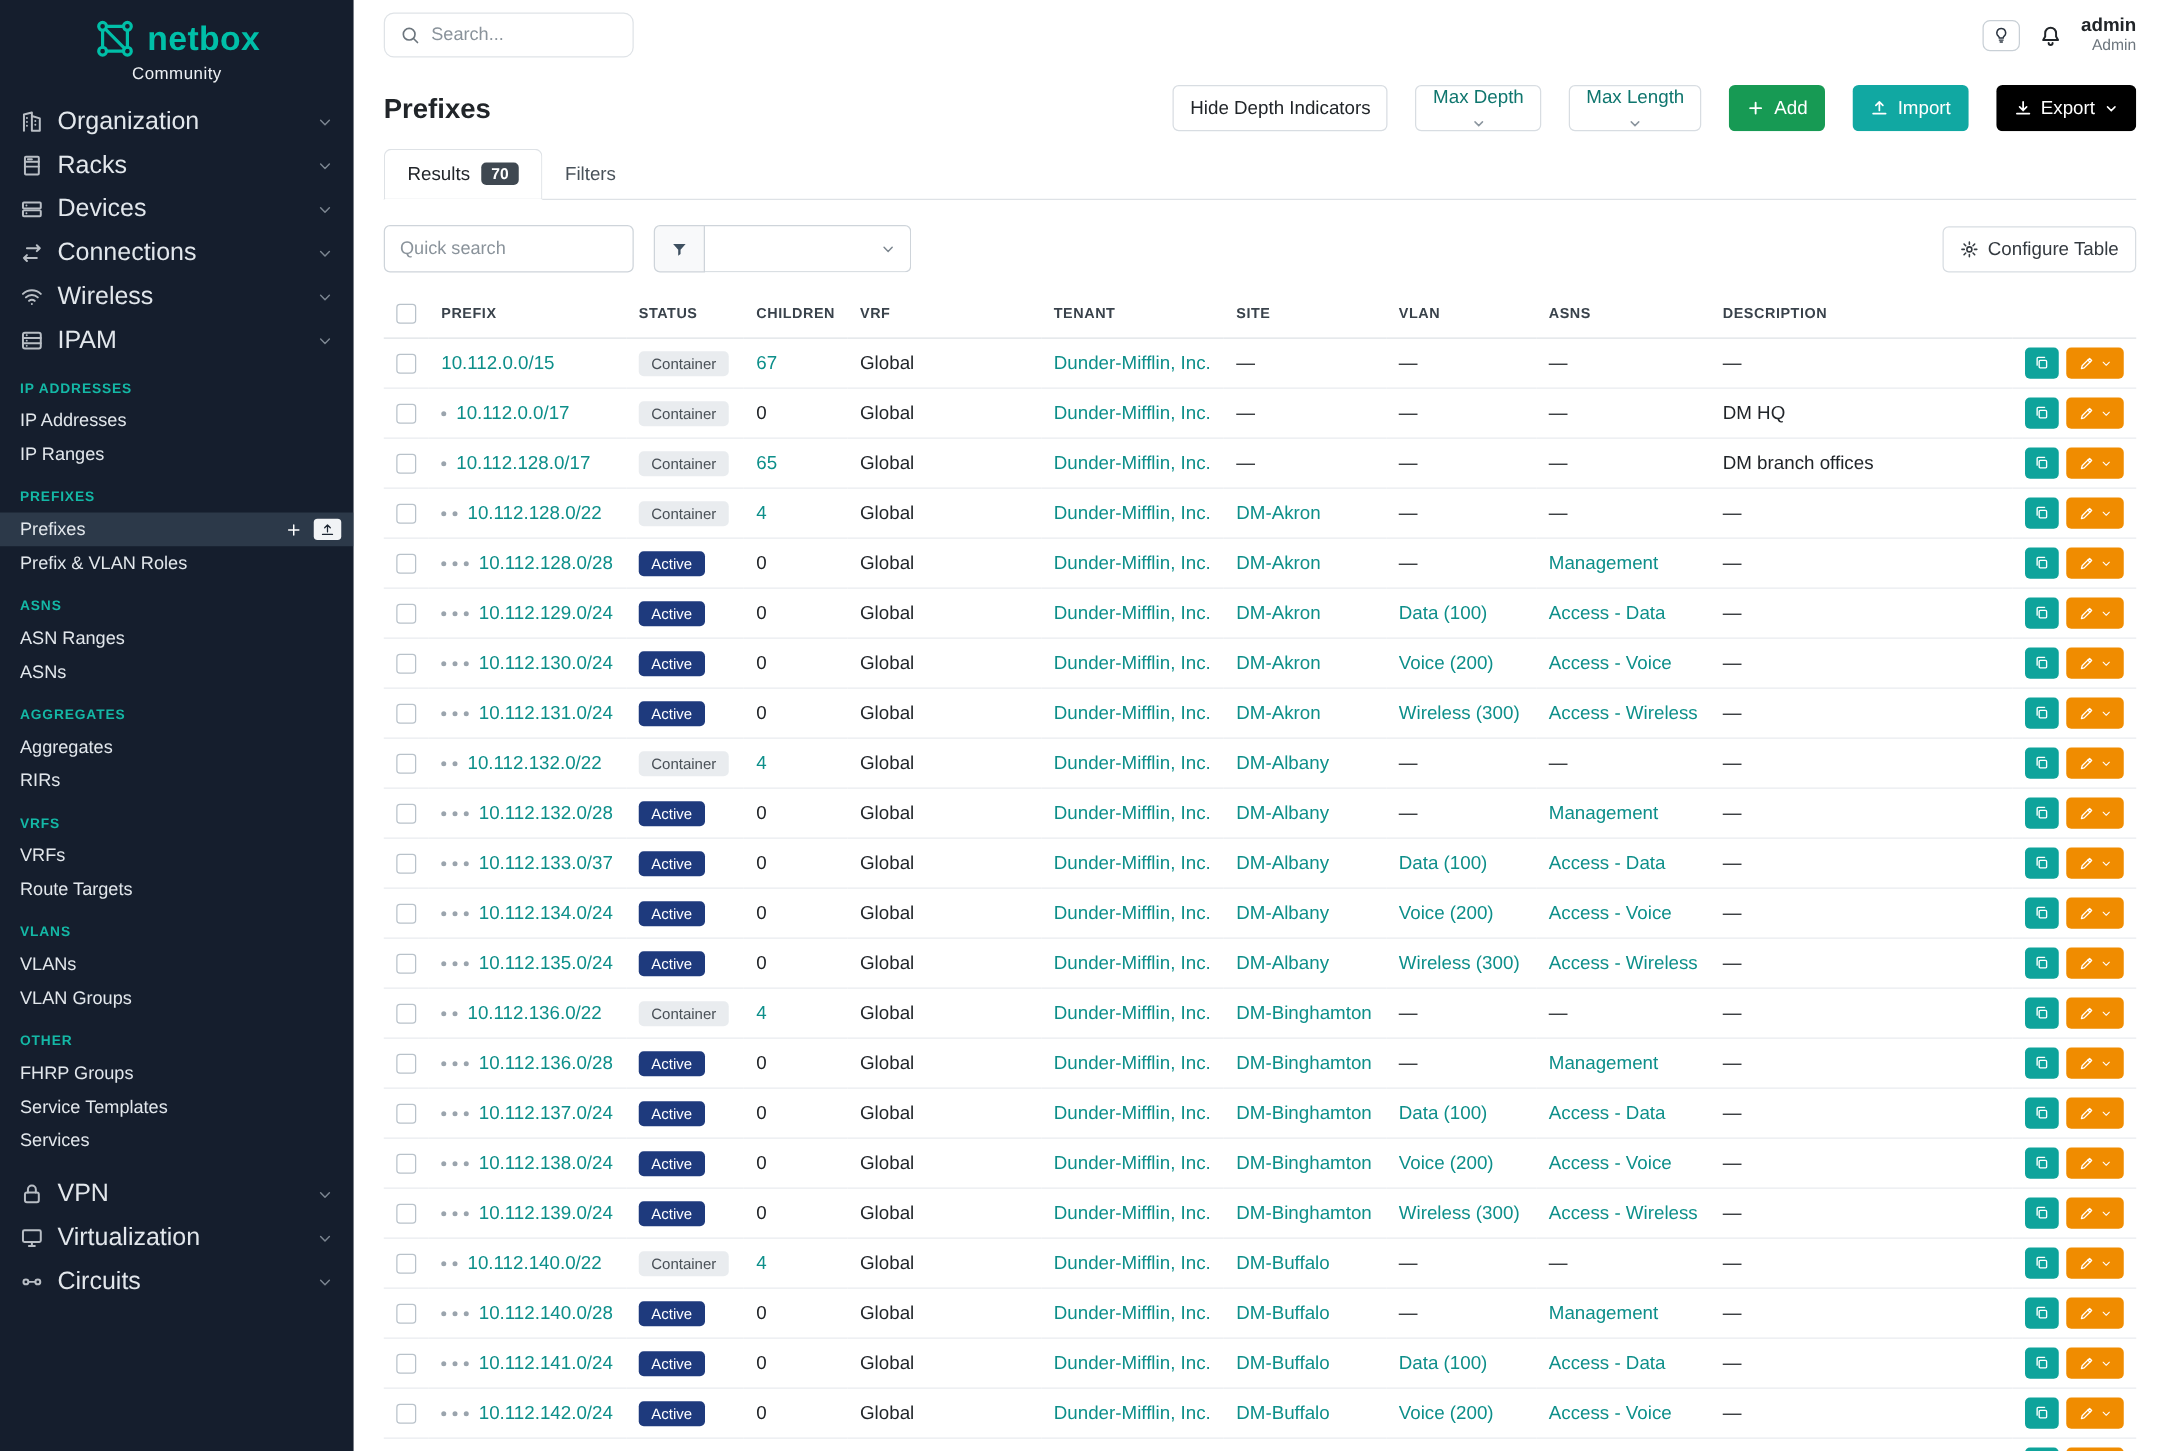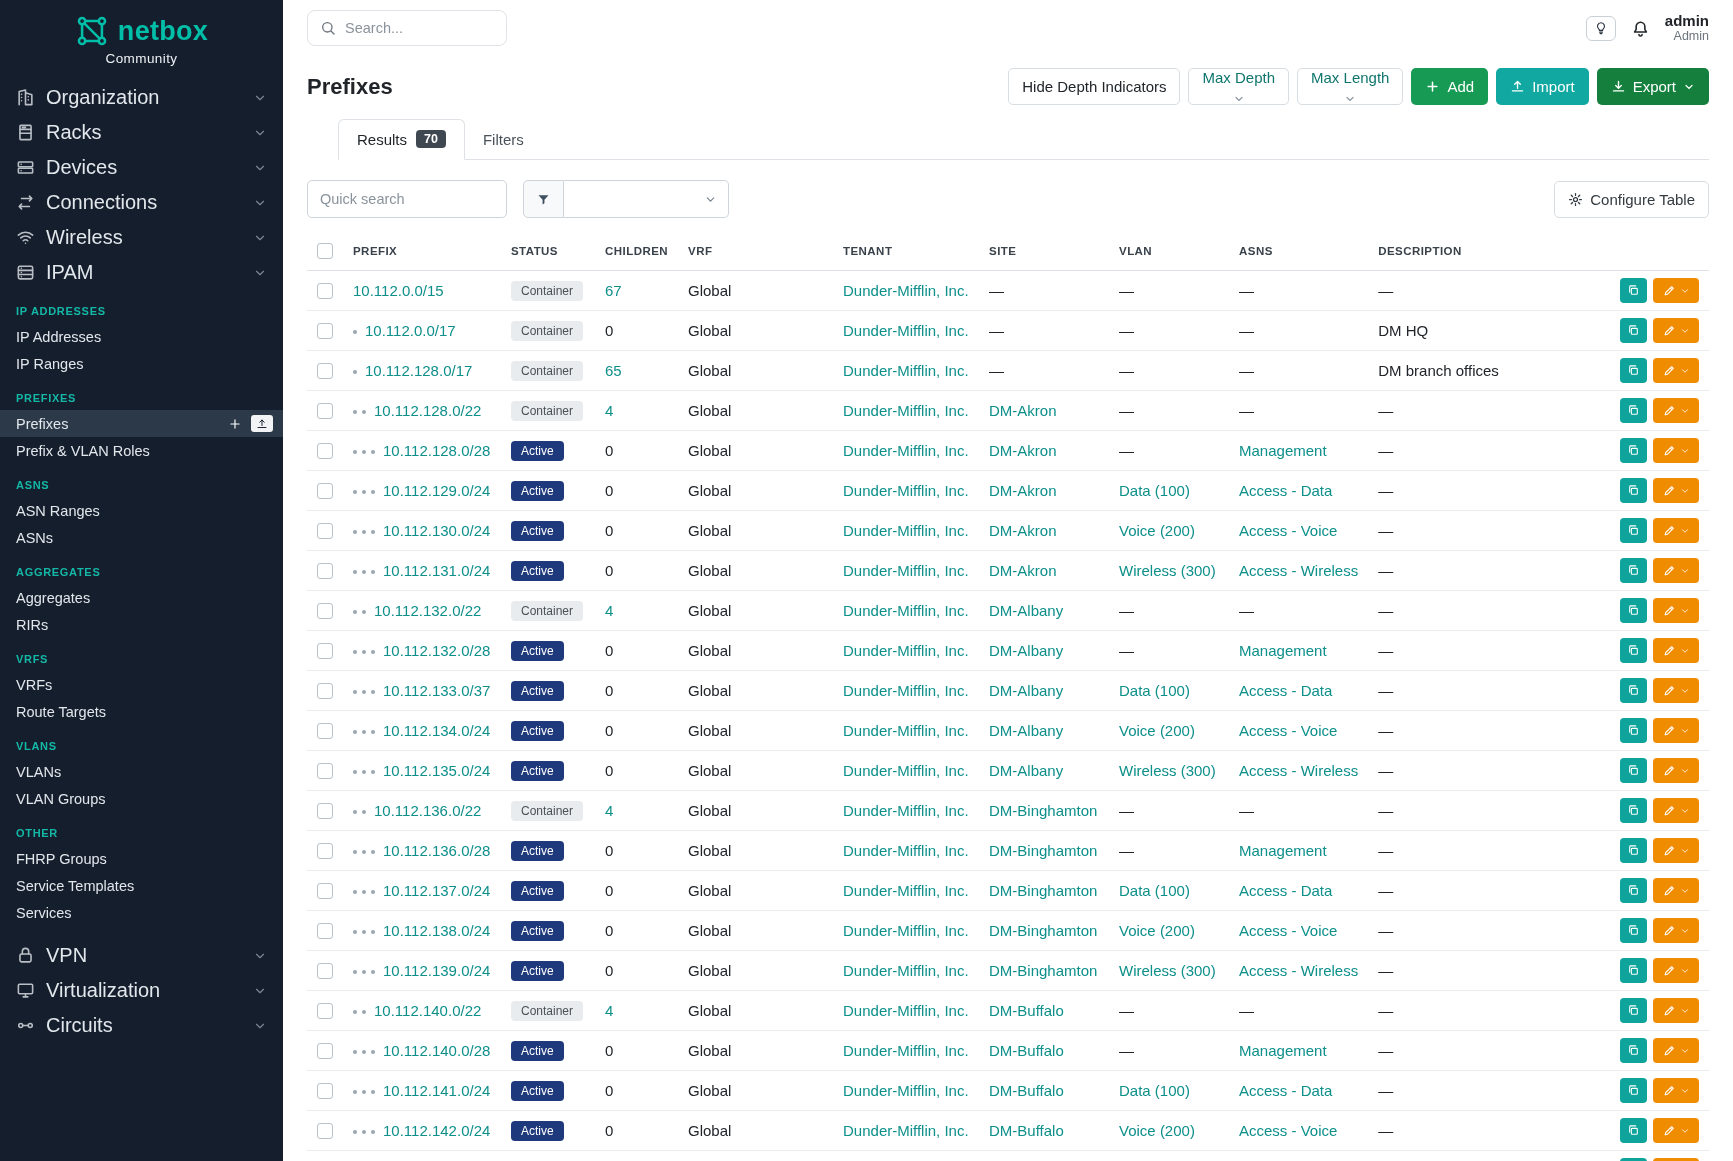--- a/index.html
+++ b/index.html
@@ -42,33 +42,33 @@
   .bulb-btn svg { width:14px; height:14px; display:block; }
   .bell { color:#212529; cursor:pointer; display:flex; }
   .bell svg { width:19px; height:19px; display:block; }
   .user { text-align:right; line-height:1.18; cursor:pointer; }
   .user-name { font-weight:700; font-size:15px; }
   .user-role { font-size:12.5px; color:#6c757d; }
 
   .content { padding:0 24px; flex:1; overflow:hidden; }
   .page-head { display:flex; align-items:center; margin-top:12px; }
   .page-title { font-size:22px; font-weight:600; color:#212529; }
-  .head-actions { margin-left:auto; display:flex; align-items:flex-end; gap:8px; }
+  .head-actions { margin-left:auto; display:flex; align-items:flex-end; gap:22px; }
 
   .btn { height:37px; border-radius:5px; padding:0 13px; display:inline-flex; align-items:center; gap:7px; font-size:15px; font-family:inherit; cursor:pointer; border:1px solid transparent; white-space:nowrap; background:#fff; }
   .btn svg { width:15px; height:15px; display:block; }
   .btn .chev svg { width:12px; height:12px; display:block; }
   .btn-outline { border-color:#d8dde2; color:#212529; }
   .btn-outline.muted { color:#0f766e;flex-direction:column; }
   .btn-outline .chev { color:#8c969f; }
   .btn-green  { background:#179a54; color:#fff; }
   .btn-teal   { background:#11a8a2; color:#fff; }
-  .btn-purple { background:#15803d; color:#fff; }
-
-  .tabs { display:flex; align-items:flex-end; margin-top:14px; border-bottom:1px solid #dee2e6;margin-left:31px; }
+  .btn-purple { background:#000000; color:#fff; }
+
+  .tabs { display:flex; align-items:flex-end; margin-top:14px; border-bottom:1px solid #dee2e6; }
   .tab { padding:10px 18px 11px; font-size:15px; color:#49525a; display:flex; align-items:center; gap:9px; cursor:pointer; }
   .tab.active { border:1px solid #dee2e6; border-bottom:1px solid #fff; border-radius:6px 6px 0 0; margin-bottom:-1px; color:#212529; }
   .tab-badge { background:#3f4851; color:#fff; font-size:12.5px; font-weight:600; padding:2px 8px; border-radius:4px; }
 
   .table-controls { display:flex; align-items:center; margin-top:20px; gap:16px; }
   .quick-search { width:200px; height:38px; border:1px solid #ced4da; border-radius:5px; padding:0 12px; font-size:14.5px; font-family:inherit; outline:none; }
   .quick-search::placeholder { color:#8a939b; }
   .filter-group { display:flex; }
   .filter-btn { width:41px; height:38px; border:1px solid #ced4da; border-radius:5px 0 0 5px; display:flex; align-items:center; justify-content:center; color:#3e5060; background:#f8f9fa; cursor:pointer; }
   .filter-btn svg { width:15px; height:15px; display:block; }

